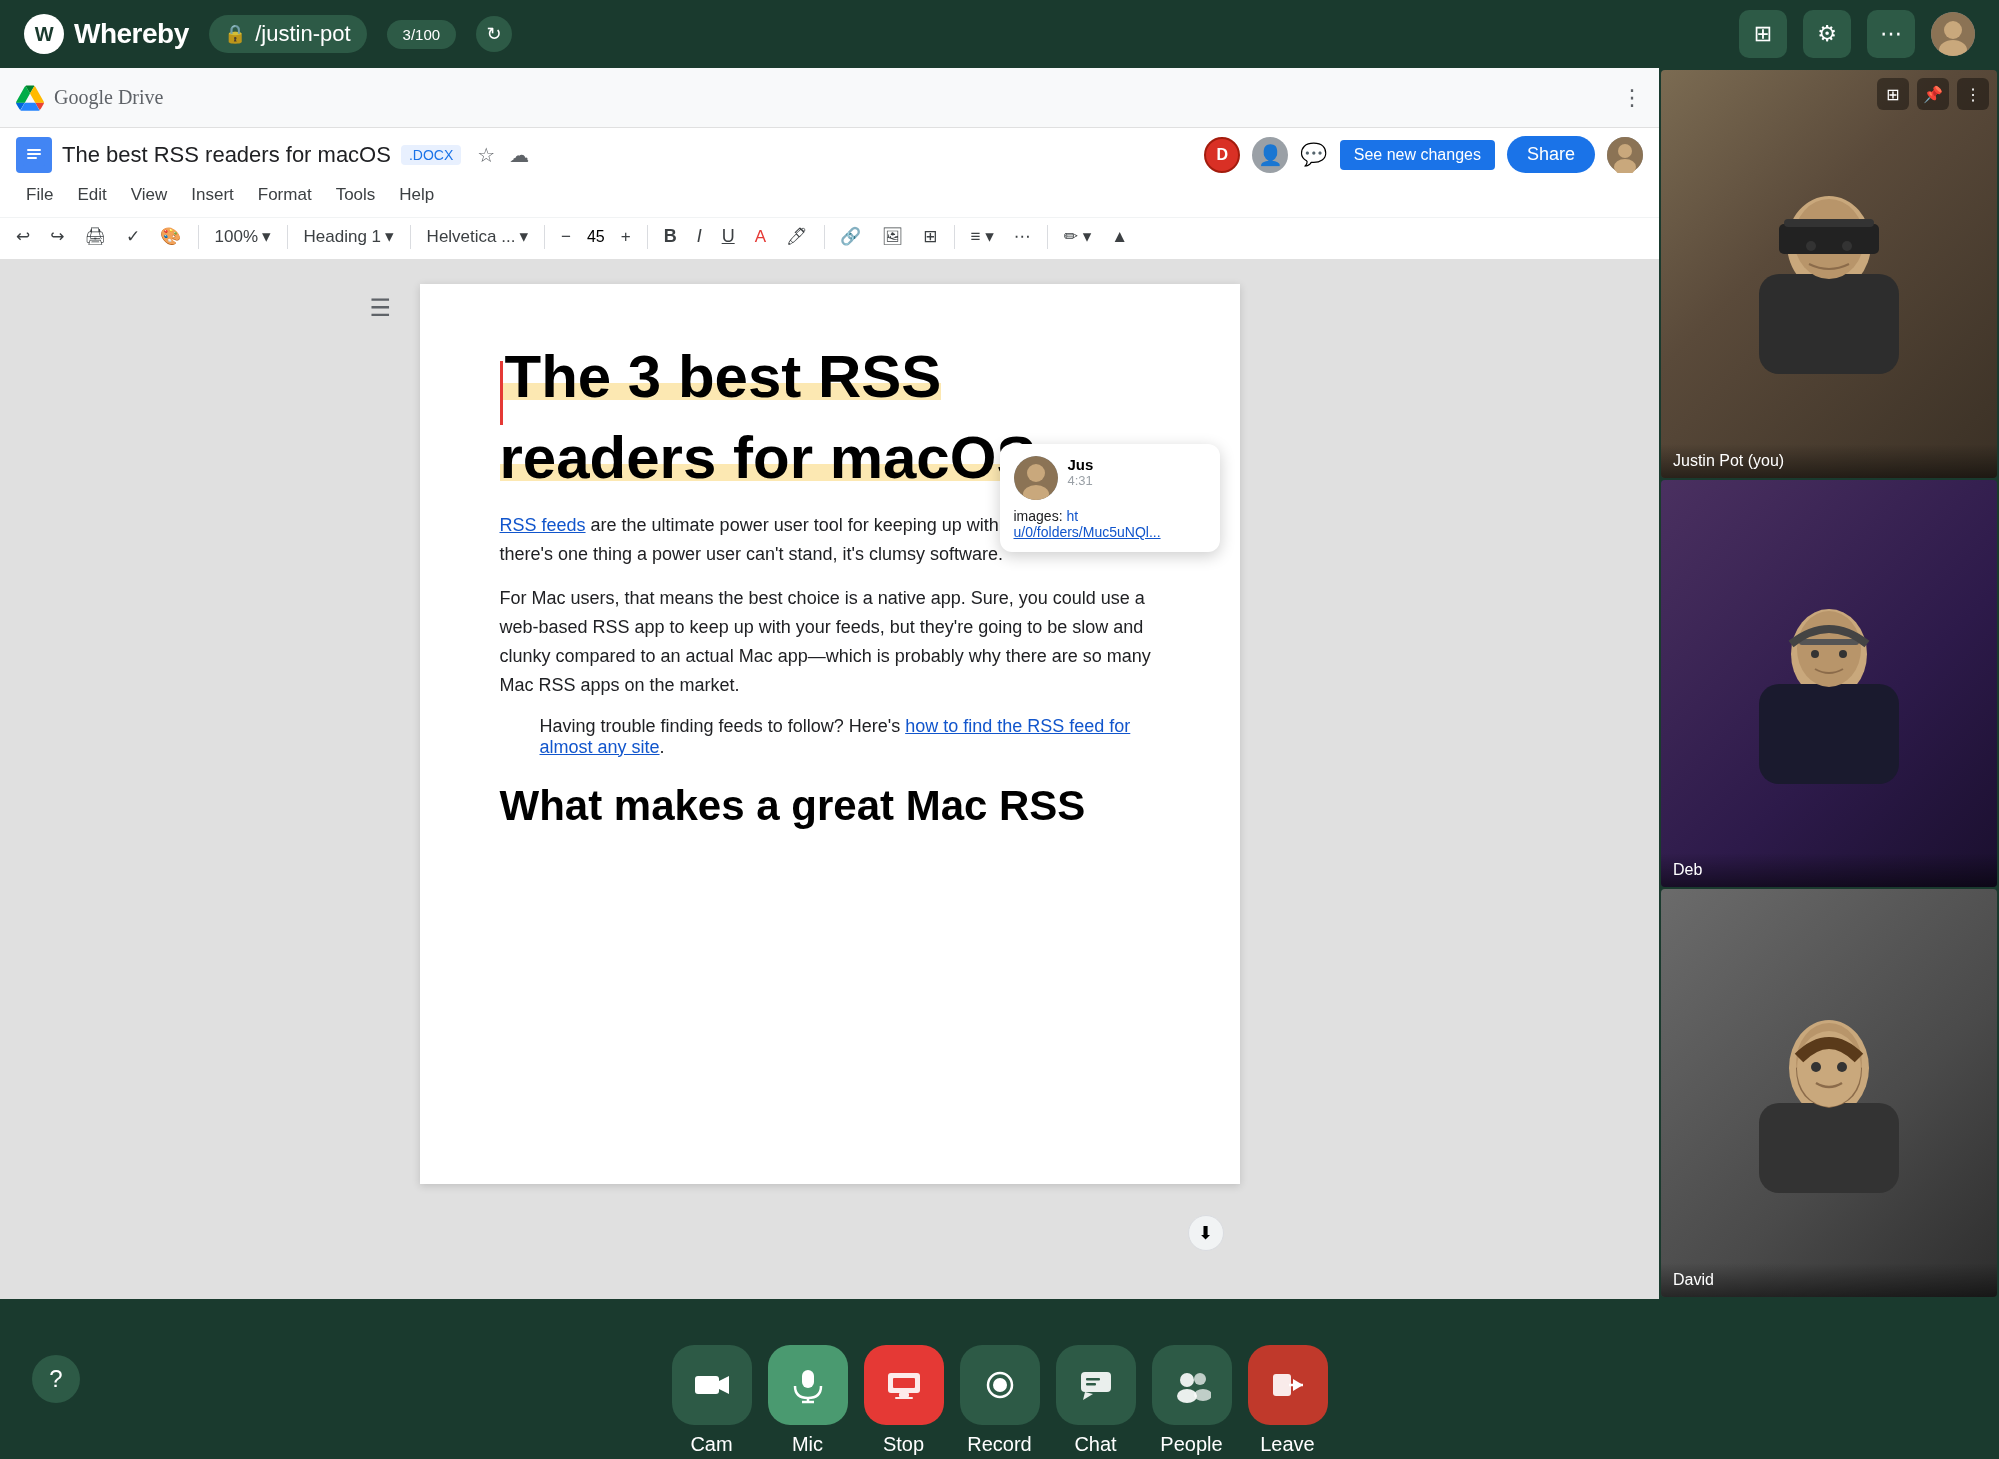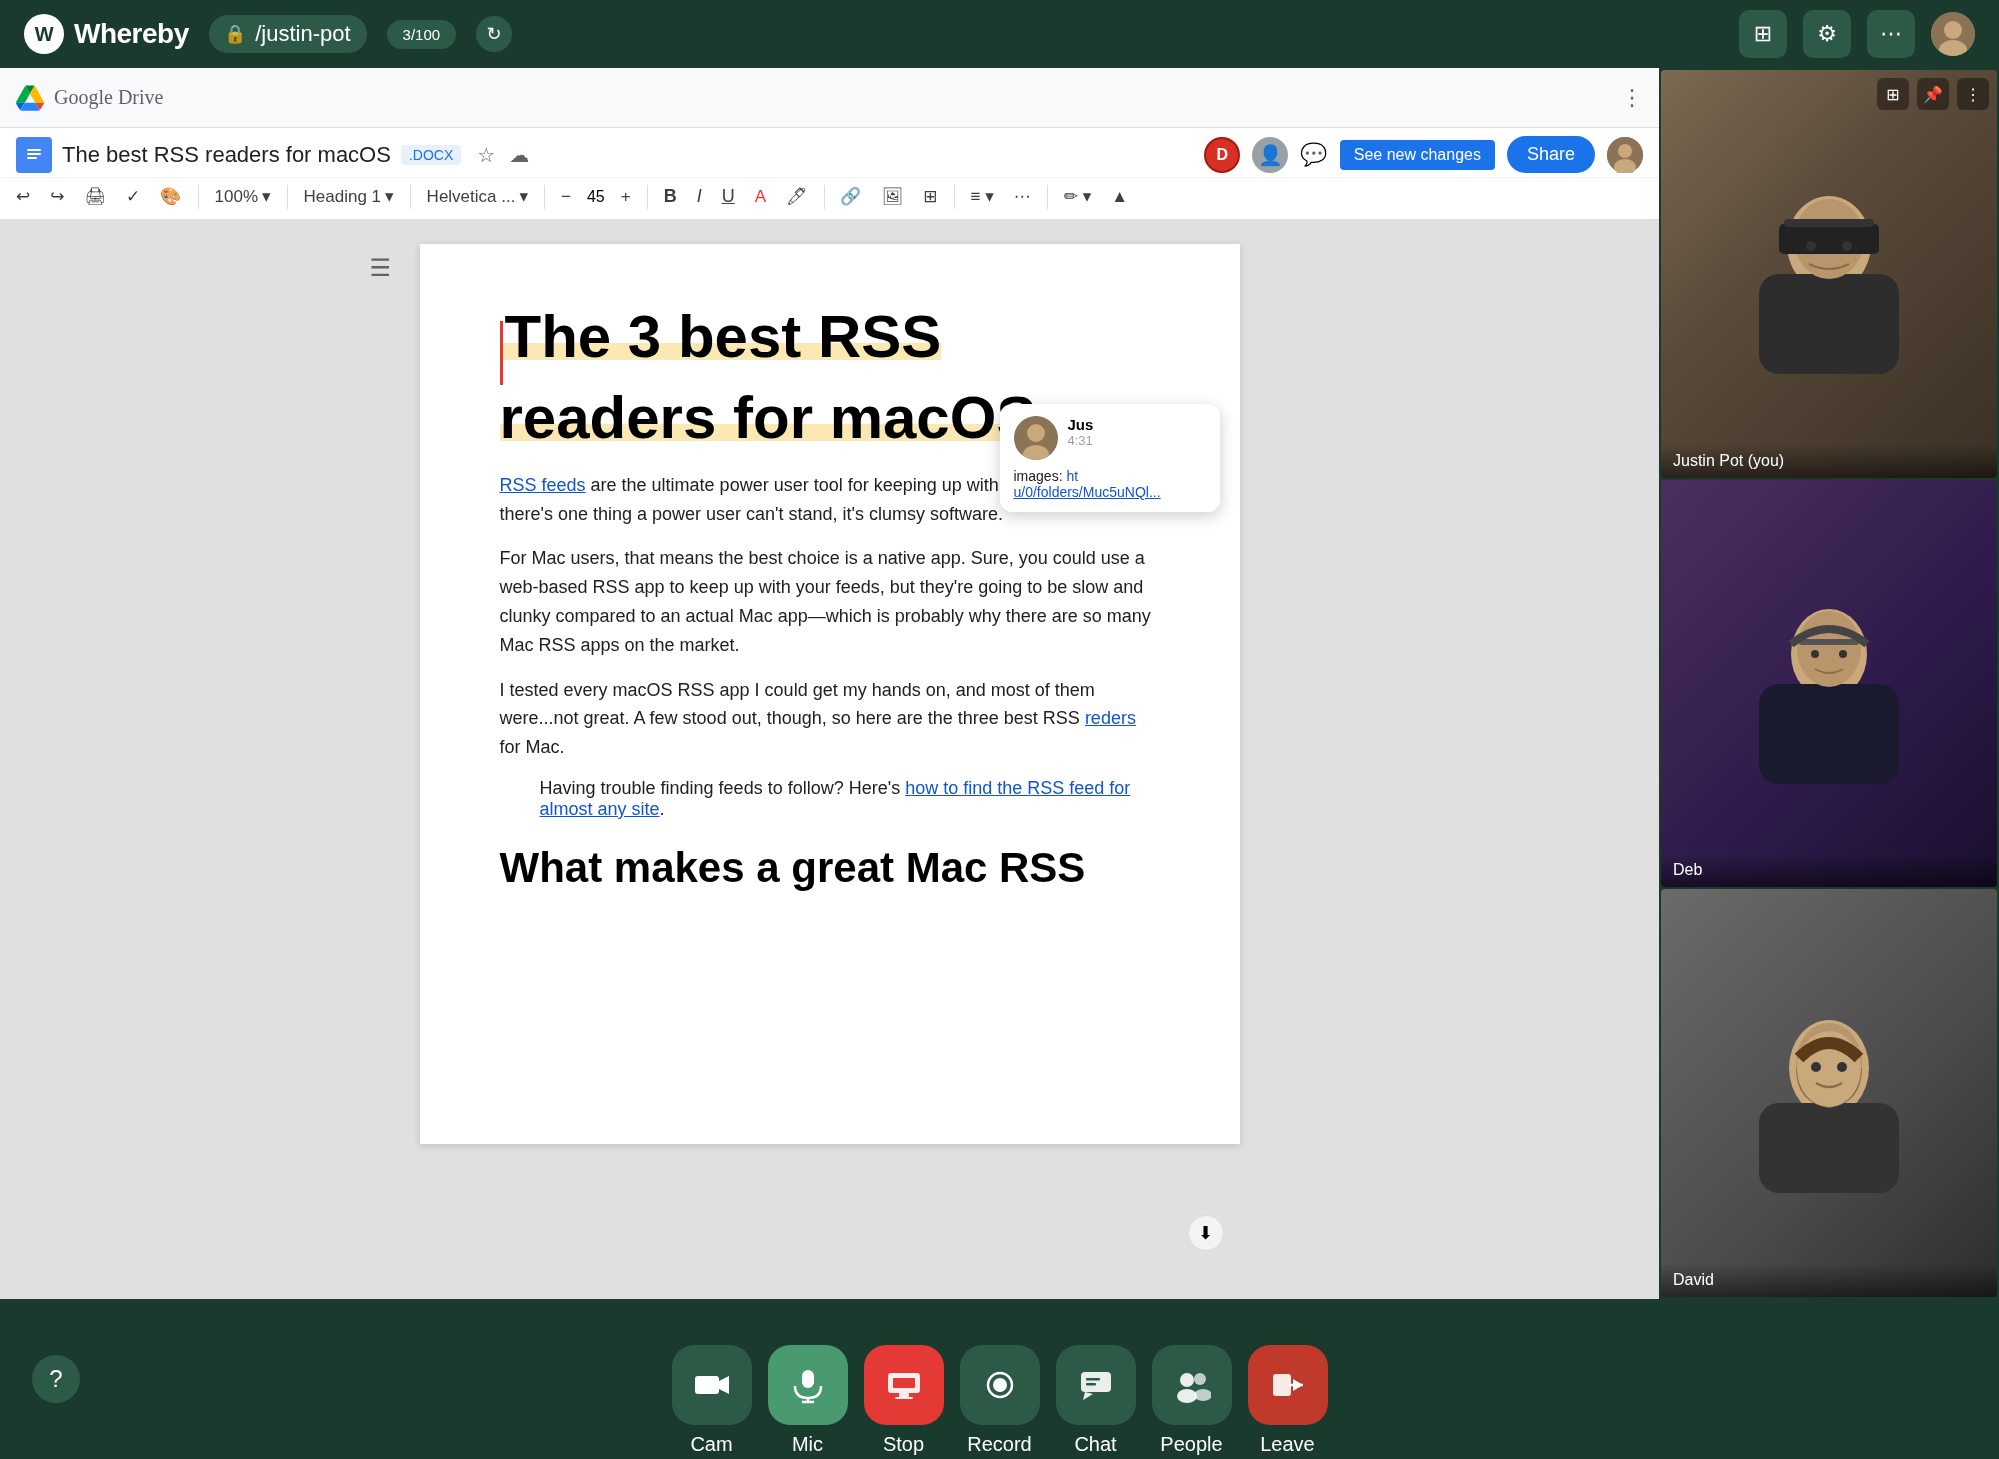--- a/index.html
+++ b/index.html
@@ -582,20 +582,29 @@
           <div class="doc-user-avatar">
             <svg width="36" height="36" viewBox="0 0 36 36">
               <circle cx="18" cy="18" r="18" fill="#8B7355"></circle>
               <circle cx="18" cy="14" r="7" fill="#c9a87c"></circle>
               <ellipse cx="18" cy="30" rx="11" ry="8" fill="#c9a87c"></ellipse>
             </svg>
           </div>
         </div>
       </div>
 
+      <div class="doc-menu-bar">
+        <span class="doc-menu-item">File</span>
+        <span class="doc-menu-item">Edit</span>
+        <span class="doc-menu-item">View</span>
+        <span class="doc-menu-item">Insert</span>
+        <span class="doc-menu-item">Format</span>
+        <span class="doc-menu-item">Tools</span>
+        <span class="doc-menu-item">Help</span>
+      </div>
 
       <div class="format-toolbar">
         <button class="fmt-btn">↩</button>
         <button class="fmt-btn">↪</button>
         <button class="fmt-btn">🖨</button>
         <button class="fmt-btn">✓</button>
         <button class="fmt-btn">🎨</button>
         <div class="fmt-separator"></div>
         <button class="fmt-btn">
           <span>100%</span> ▾
@@ -646,23 +655,20 @@
 
           <p class="doc-para">
             <a class="doc-link">RSS feeds</a> are the ultimate power user tool for keeping up with the news. And if there's one thing a power user can't stand, it's clumsy software.
           </p>
 
 
           <p class="doc-para">
             For Mac users, that means the best choice is a native app. Sure, you could use a web-based RSS app to keep up with your feeds, but they're going to be slow and clunky compared to an actual Mac app—which is probably why there are so many Mac RSS apps on the market.
           </p>
 
-          <p class="doc-para">
-            I tested every macOS RSS app I could get my hands on, and most of them were...not great. A few stood out, though, so here are the three best RSS <a class="doc-link">reders</a> for Mac.
-          </p>
 
           <p class="doc-blockquote">
             Having trouble finding feeds to follow? Here's <a class="doc-link">how to find the RSS feed for almost any site</a>.
           </p>
 
           <h2 class="doc-h2">What makes a great Mac RSS</h2>
         </div>
 
         <div class="scroll-to-bottom" style="position:absolute;bottom:24px;right:16px;">⬇</div>
 

